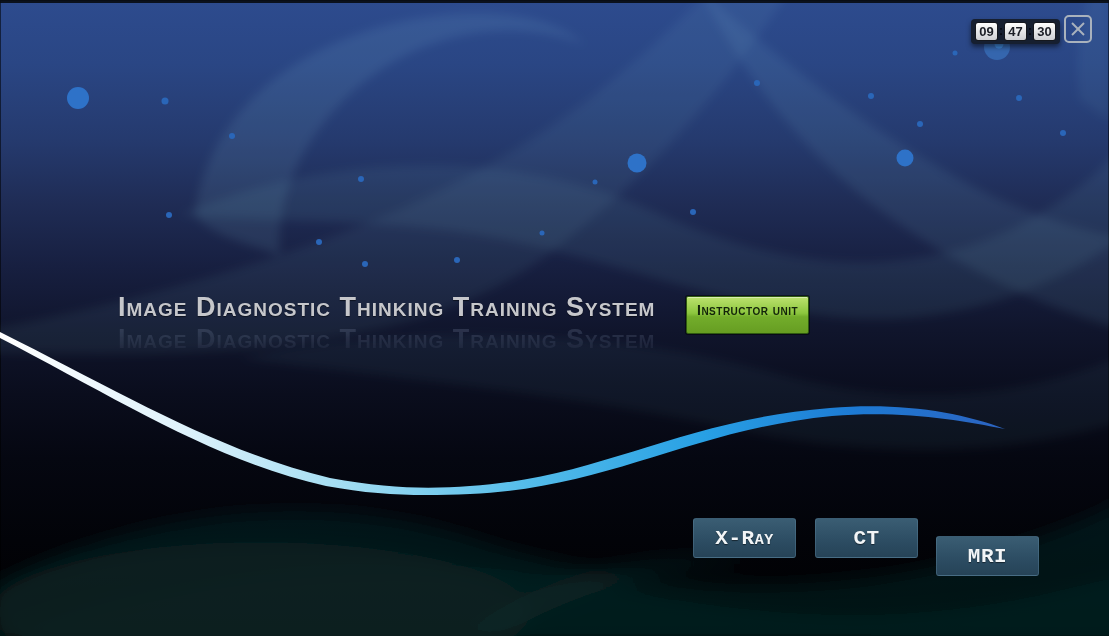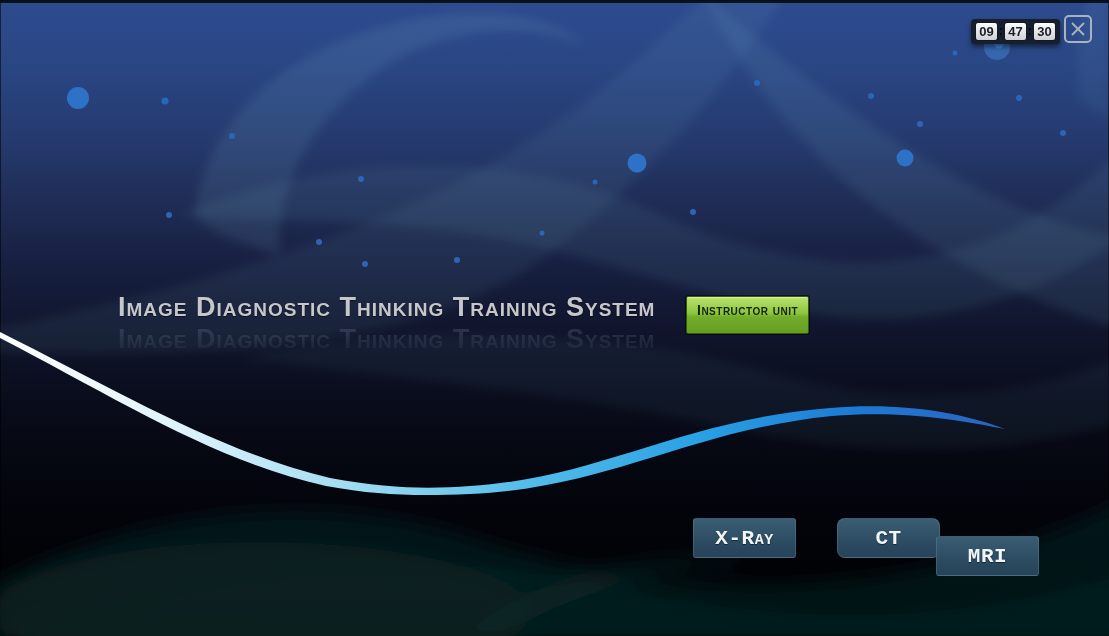--- a/index.html
+++ b/index.html
@@ -66,21 +66,21 @@
   
   .mod-btn{
     position:absolute;top:518px;width:103px;height:40px;z-index:4;
     background:linear-gradient(180deg,#3a5d73 0%,#2c4c62 60%,#264357 100%);
     border:1px solid rgba(100,140,165,.35);border-radius:3px;box-sizing:border-box;
     color:#f2f5f7;font-family:Liberation Mono, monospace;
     font-variant:small-caps;font-weight:700;font-size:21px;letter-spacing:.5px;
     display:flex;align-items:center;justify-content:center;cursor:pointer;
     text-shadow:0 1px 1px rgba(0,0,0,.5);
   }
-  #btn-xray{left:693px;} #btn-ct{left:837px;border-radius:8px;} #btn-mri{left:936px;margin-top:18px;}
+  #btn-xray{left:693px;} #btn-ct{left:815px;} #btn-mri{left:936px;margin-top:18px;}
 </style>
 </head>
 <body>
 
 <div class="stage">
 
   <svg class="bg-art" width="1109" height="636" viewBox="0 0 1109 636" aria-hidden="true">
     <defs>
       <linearGradient id="gswoosh" x1="0" y1="0" x2="1" y2="0">
         <stop offset="0" stop-color="#ffffff"></stop>

